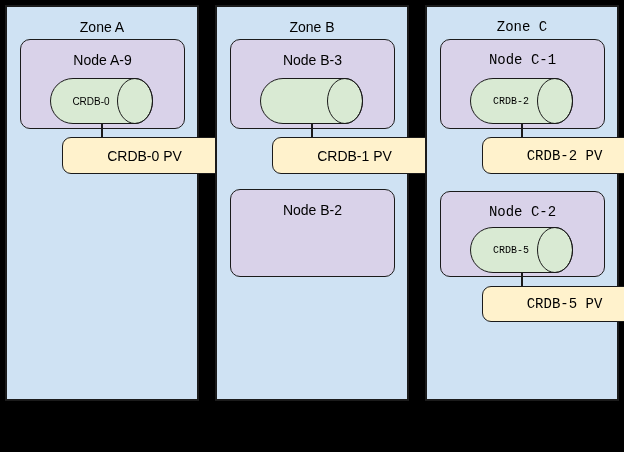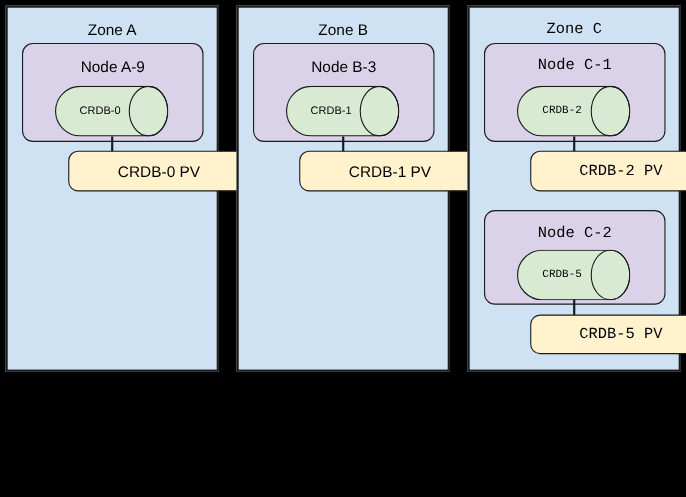--- a/index.html
+++ b/index.html
@@ -11,21 +11,21 @@
     overflow: hidden;
   }
   .canvas {
     position: relative;
     width: 624px; height: 452px;
     background: var(--background, #000);
   }
   .zone {
     position: absolute;
     top: 5px;
-    width: 194px; height: 333px;
+    width: 194px; height: 396px;
     background: var(--zone-fill, #cfe2f3);
     border: 2px solid var(--border, #1b1b1b);
     box-sizing: border-box;
   }
   .zone-a { left: 5px; }
   .zone-b { left: 215px; }
   .zone-c { left: 425px; font-family: Liberation Mono, monospace; }
   .zone-label {
     position: absolute;
     top: 12px; left: 0; right: 0;
@@ -128,30 +128,32 @@
   <div class="zone zone-b">
     <div class="zone-label">Zone B</div>
 
     <div class="node node-row1">
       <div class="node-label">Node B-3</div>
       <div class="cylinder">
         <svg class="cyl-svg" viewBox="0 0 103 46">
           <path class="cyl-shape" d="M85,0.5 A17.5,22.5 0 0 1 102.5,23 A17.5,22.5 0 0 1 85,45.5 L23,45.5 A22.5,22.5 0 0 1 23,0.5 Z"></path>
           <ellipse class="cyl-ellipse" cx="85" cy="23" rx="17.5" ry="22.5"></ellipse>
         </svg>
-        <div class="cyl-label">CRDB-1</div>
       </div>
     </div>
 
     <div class="connector connector-row1"></div>
 
     <div class="pv pv-row1">
       <span>CRDB-1 PV</span>
     </div>
 
+    <div class="node node-b2">
+      <div class="node-label">Node B-2</div>
+    </div>
   </div>
 
   <div class="zone zone-c">
     <div class="zone-label">Zone C</div>
 
     <div class="node node-row1">
       <div class="node-label">Node C-1</div>
       <div class="cylinder">
         <svg class="cyl-svg" viewBox="0 0 103 46">
           <path class="cyl-shape" d="M85,0.5 A17.5,22.5 0 0 1 102.5,23 A17.5,22.5 0 0 1 85,45.5 L23,45.5 A22.5,22.5 0 0 1 23,0.5 Z"></path>

